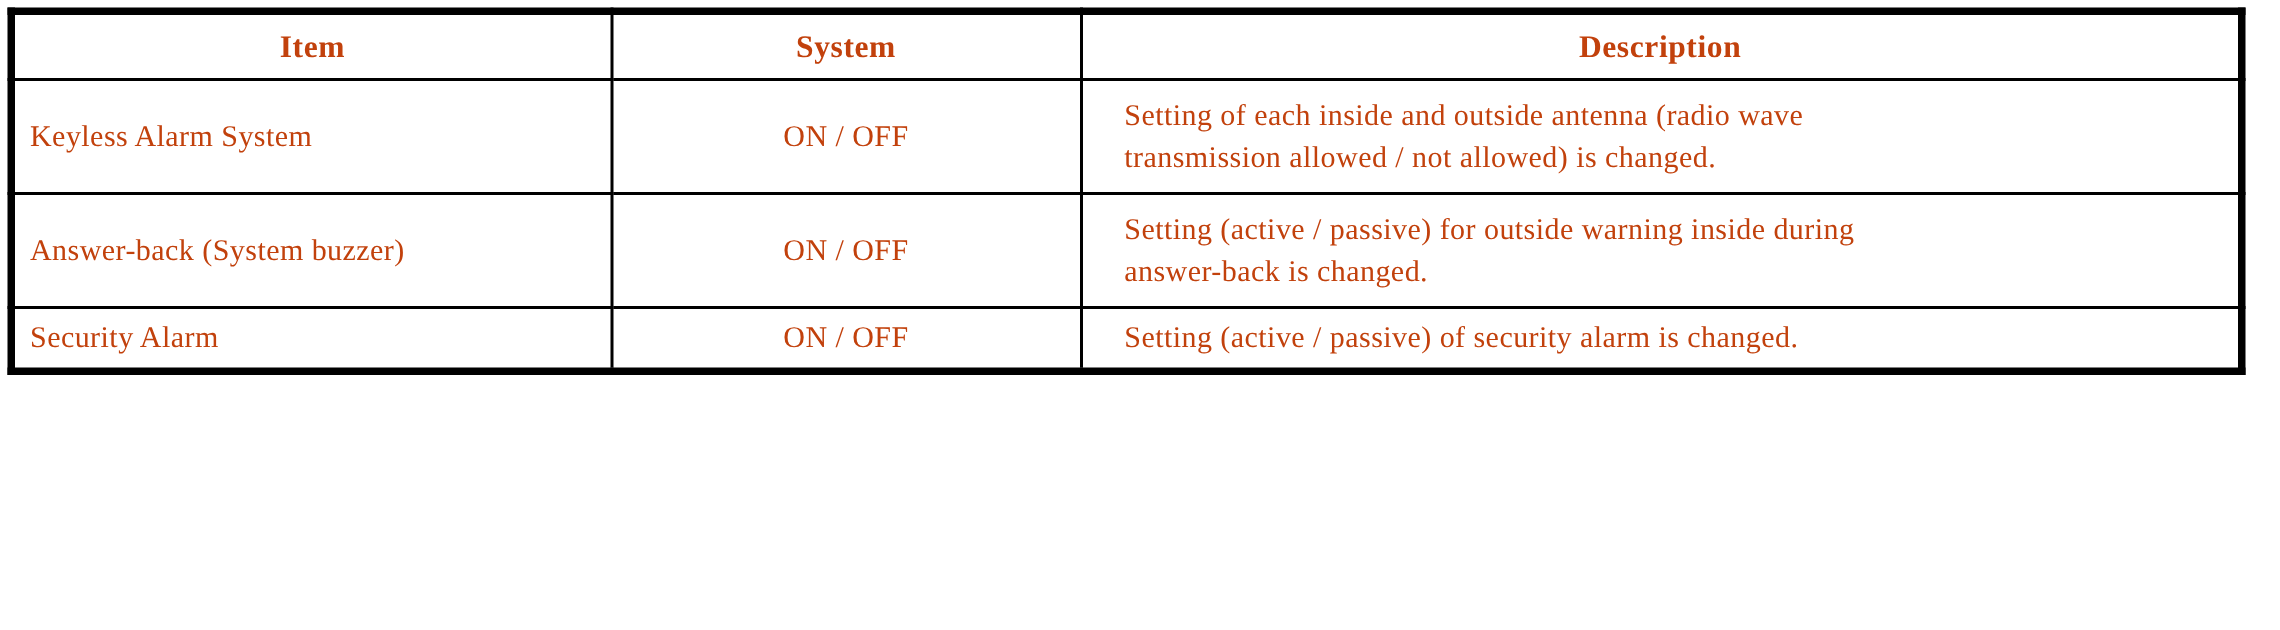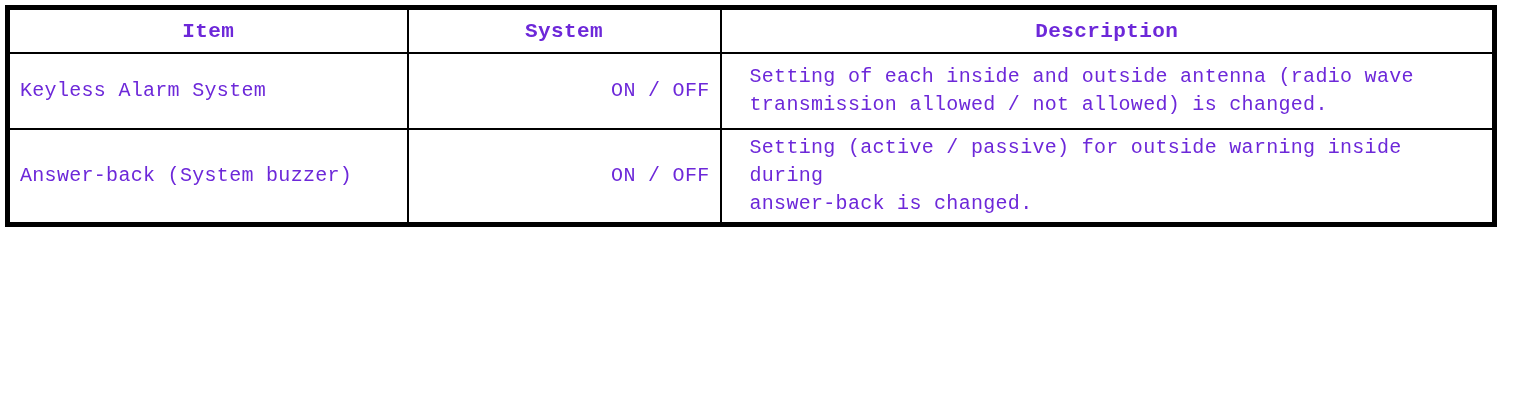--- a/index.html
+++ b/index.html
@@ -5,22 +5,22 @@
   html, body {
     margin: 0;
     padding: 0;
     background: #ffffff;
   }
   .page {
     position: relative;
     width: 1520px;
     height: 296px;
     background: #ffffff;
-    font-family: Liberation Mono, monospace;
-    color: #6d28d9;
+    font-family: Liberation Serif, serif;
+    color: #c2410c;
   }
   table.settings-table {
     position: absolute;
     left: 5px;
     top: 5px;
     width: 1487px;
     border-collapse: collapse;
     table-layout: fixed;
     background: #ffffff;
   }
@@ -45,21 +45,21 @@
     font-size: 20px;
     font-weight: normal;
     vertical-align: middle;
     padding: 4px 10px;
     line-height: 28px;
     letter-spacing: 0.3px;
     white-space: pre-line;
     overflow: hidden;
   }
   td.col-item { text-align: left; }
-  td.col-setting { text-align: right; }
+  td.col-setting { text-align: center; }
   td.col-desc { text-align: left; padding-left: 28px; }
   tr.data-row { height: 76px; }
   tr.data-row-last { height: 42px; }
   col.c-item { width: 400px; }
   col.c-setting { width: 313px; }
   col.c-desc { width: 774px; }
 </style>
 </head>
 <body>
 
@@ -83,15 +83,20 @@
         <td class="col-setting">ON / OFF</td>
         <td class="col-desc">Setting of each inside and outside antenna (radio wave
 transmission allowed / not allowed) is changed.</td>
       </tr>
       <tr class="data-row">
         <td class="col-item">Answer-back (System buzzer)</td>
         <td class="col-setting">ON / OFF</td>
         <td class="col-desc">Setting (active / passive) for outside warning inside during
 answer-back is changed.</td>
       </tr>
+      <tr class="data-row-last">
+        <td class="col-item">Security Alarm</td>
+        <td class="col-setting">ON / OFF</td>
+        <td class="col-desc">Setting (active / passive) of security alarm is changed.</td>
+      </tr>
     </tbody>
   </table>
 </div>
 
 </body></html>

